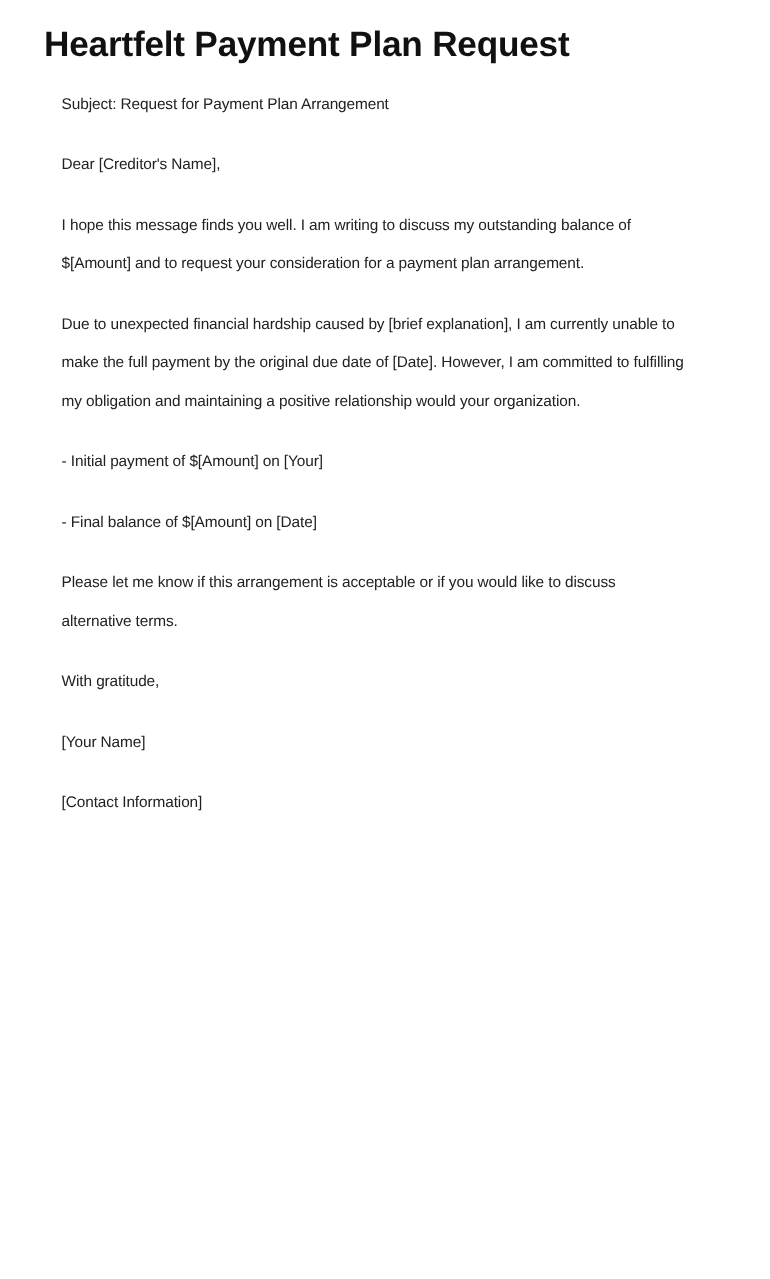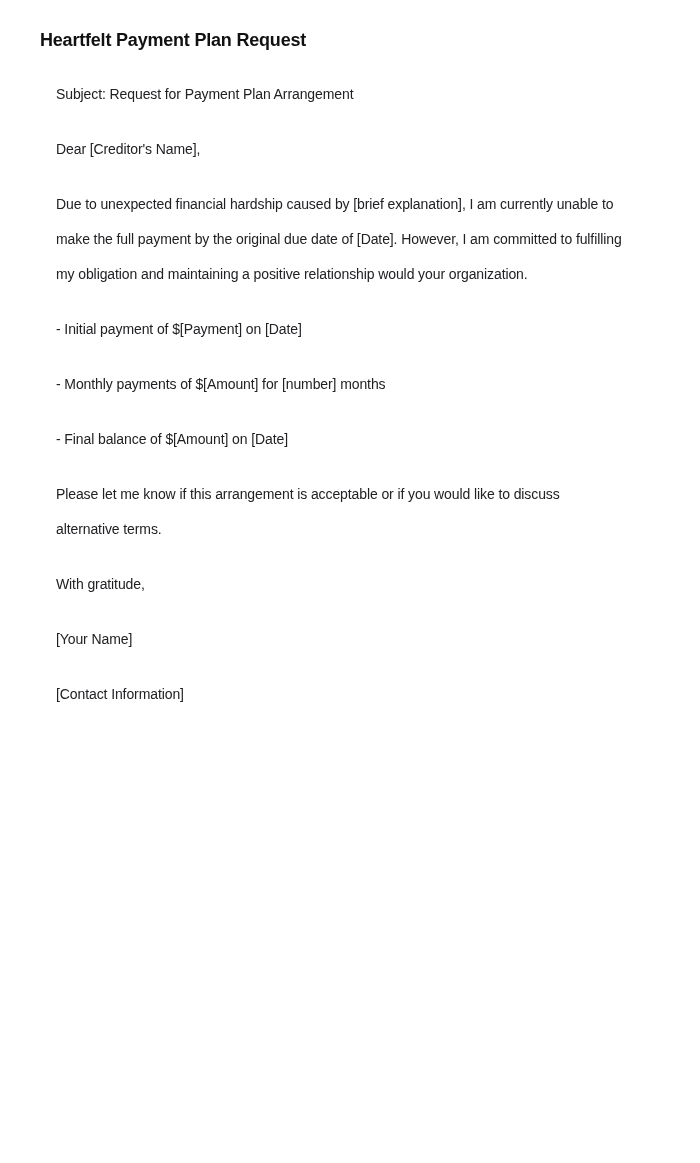--- a/index.html
+++ b/index.html
@@ -16,21 +16,21 @@
   }
   .document {
     box-sizing: border-box;
     width: 700px;
     height: 1163px;
     padding: 24px 58px 0 40px;
     background: #ffffff;
   }
   .doc-title {
     margin: 0 0 14px 0;
-    font-size: 18px;
+    font-size: 32px;
     line-height: 33px;
     font-weight: 700;
     letter-spacing: -0.2px;
     color: #111111;
   }
   .doc-paragraph {
     margin: 20px 16px;
     font-size: 14px;
     line-height: 35px;
     letter-spacing: -0.1px;
@@ -41,27 +41,27 @@
 </head>
 <body>
 
 <div class="document">
   <h1 class="doc-title">Heartfelt Payment Plan Request</h1>
 
   <p class="doc-paragraph">Subject: Request for Payment Plan Arrangement</p>
 
   <p class="doc-paragraph">Dear [Creditor's Name],</p>
 
+  <p class="doc-paragraph">I hope this message finds you well. I am writing to discuss my outstanding balance of $[Amount] and to request your consideration for a payment plan arrangement.</p>
 
   <p class="doc-paragraph">Due to unexpected financial hardship caused by [brief explanation], I am currently unable to make the full payment by the original due date of [Date]. However, I am committed to fulfilling my obligation and maintaining a positive relationship would your organization.</p>
 
 
-  <p class="doc-paragraph">- Initial payment of $[Payment] on [Date]</p>
+  <p class="doc-paragraph">- Initial payment of $[Amount] on [Your]</p>
 
-  <p class="doc-paragraph">- Monthly payments of $[Amount] for [number] months</p>
 
   <p class="doc-paragraph">- Final balance of $[Amount] on [Date]</p>
 
 
   <p class="doc-paragraph">Please let me know if this arrangement is acceptable or if you would like to discuss alternative terms.</p>
 
   <p class="doc-paragraph">With gratitude,</p>
 
   <p class="doc-paragraph">[Your Name]</p>
 

